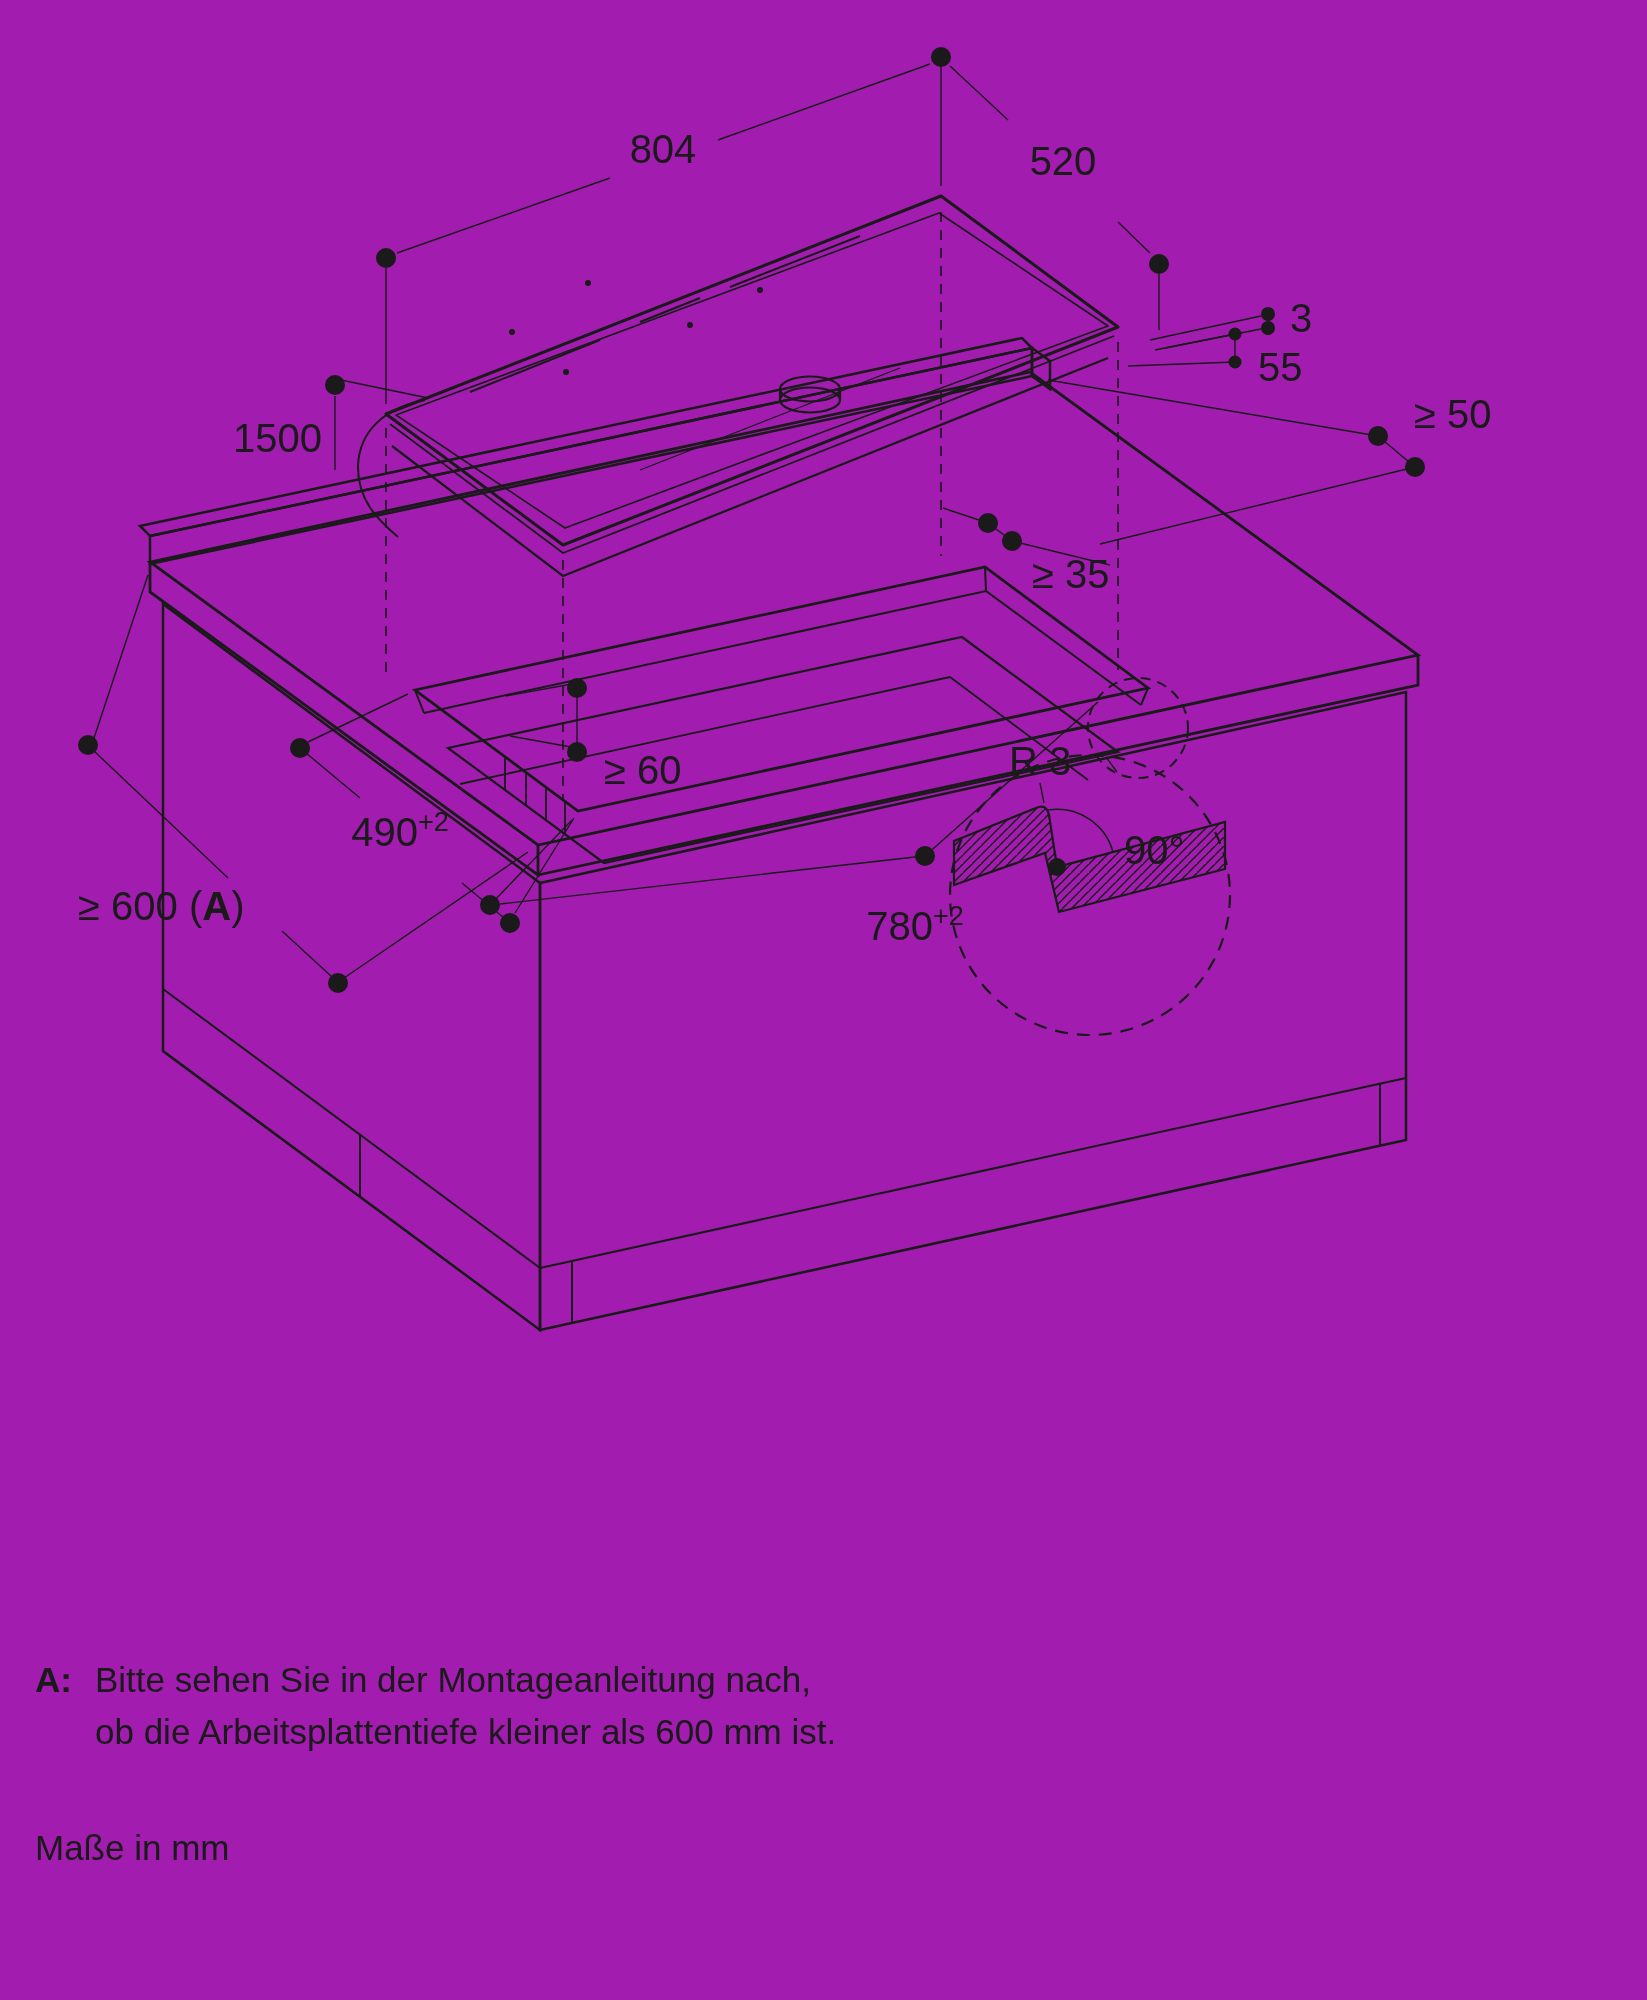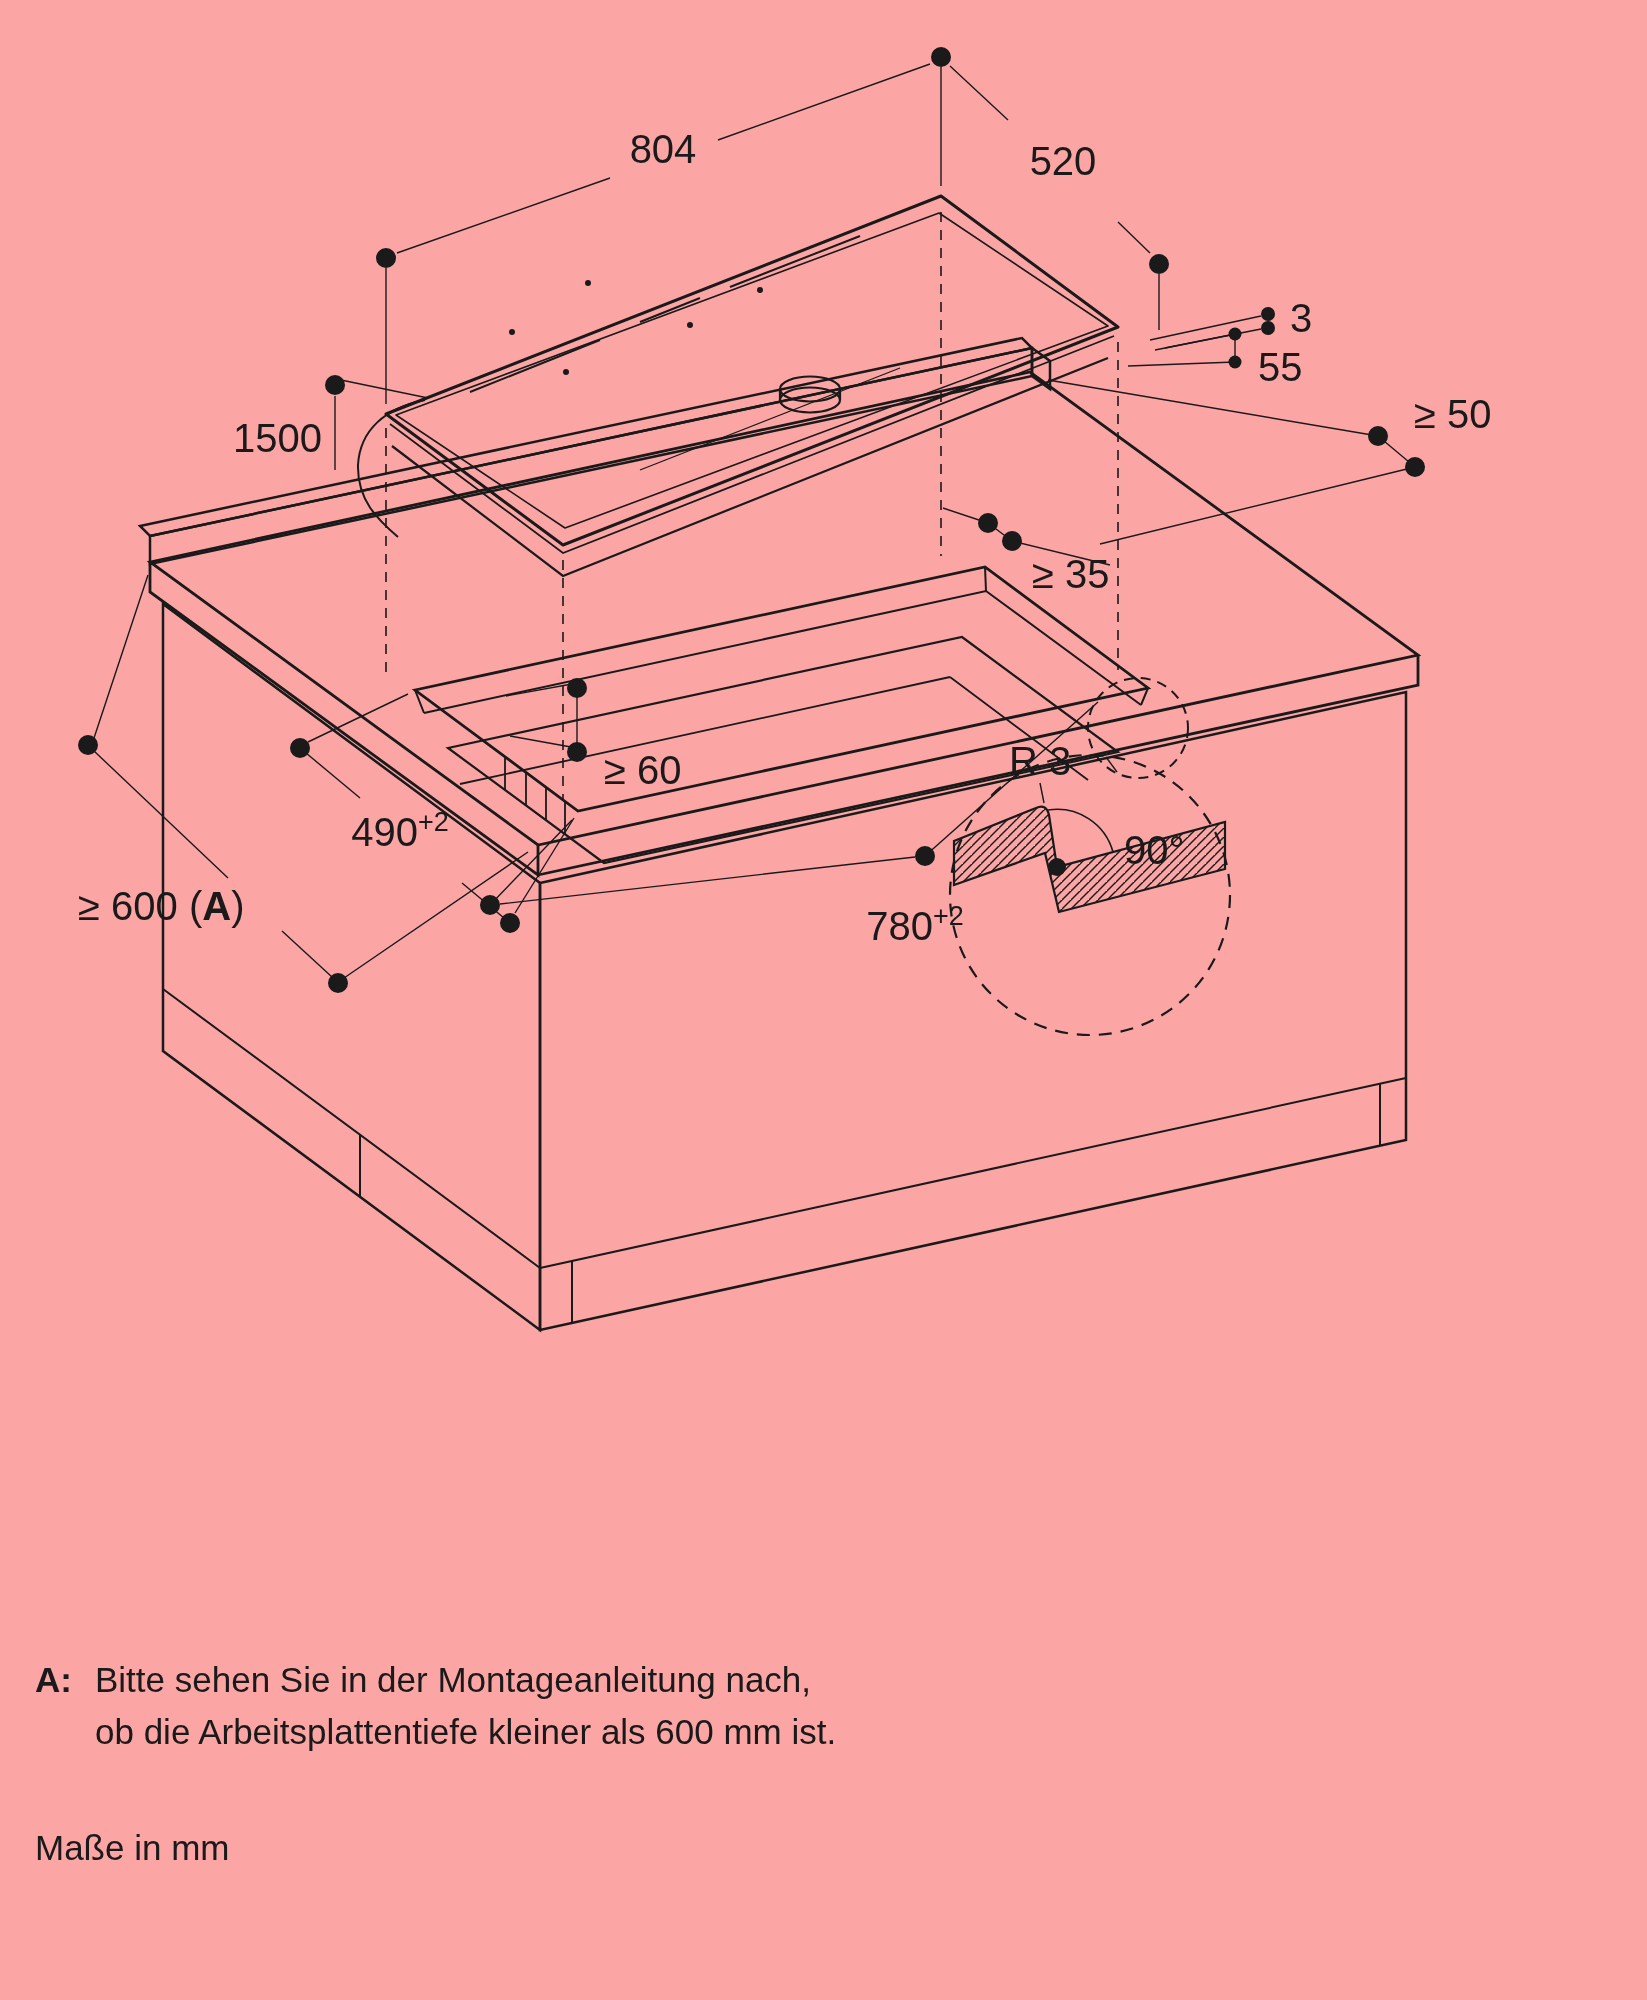--- a/index.html
+++ b/index.html
@@ -1,16 +1,16 @@
 <!DOCTYPE html>
 <html><head>
 <meta charset="utf-8">
 <style>
   html,body{margin:0;padding:0;background:#ffffff;}
-  .page{position:relative;width:1647px;height:2000px;background:#fca5a5;overflow:hidden;}
+  .page{position:relative;width:1647px;height:2000px;background:#a21caf;overflow:hidden;}
   svg{display:block;}
   text{font-family:"Liberation Sans","DejaVu Sans",sans-serif;fill:#1a1a1a;}
   .dim{font-size:40px;}
   .dimsup{font-size:27px;}
   .note{font-size:35px;}
   .noteb{font-size:35px;font-weight:bold;}
   .ln{stroke:#1a1a1a;fill:none;}
 </style>
 </head>
 <body>

